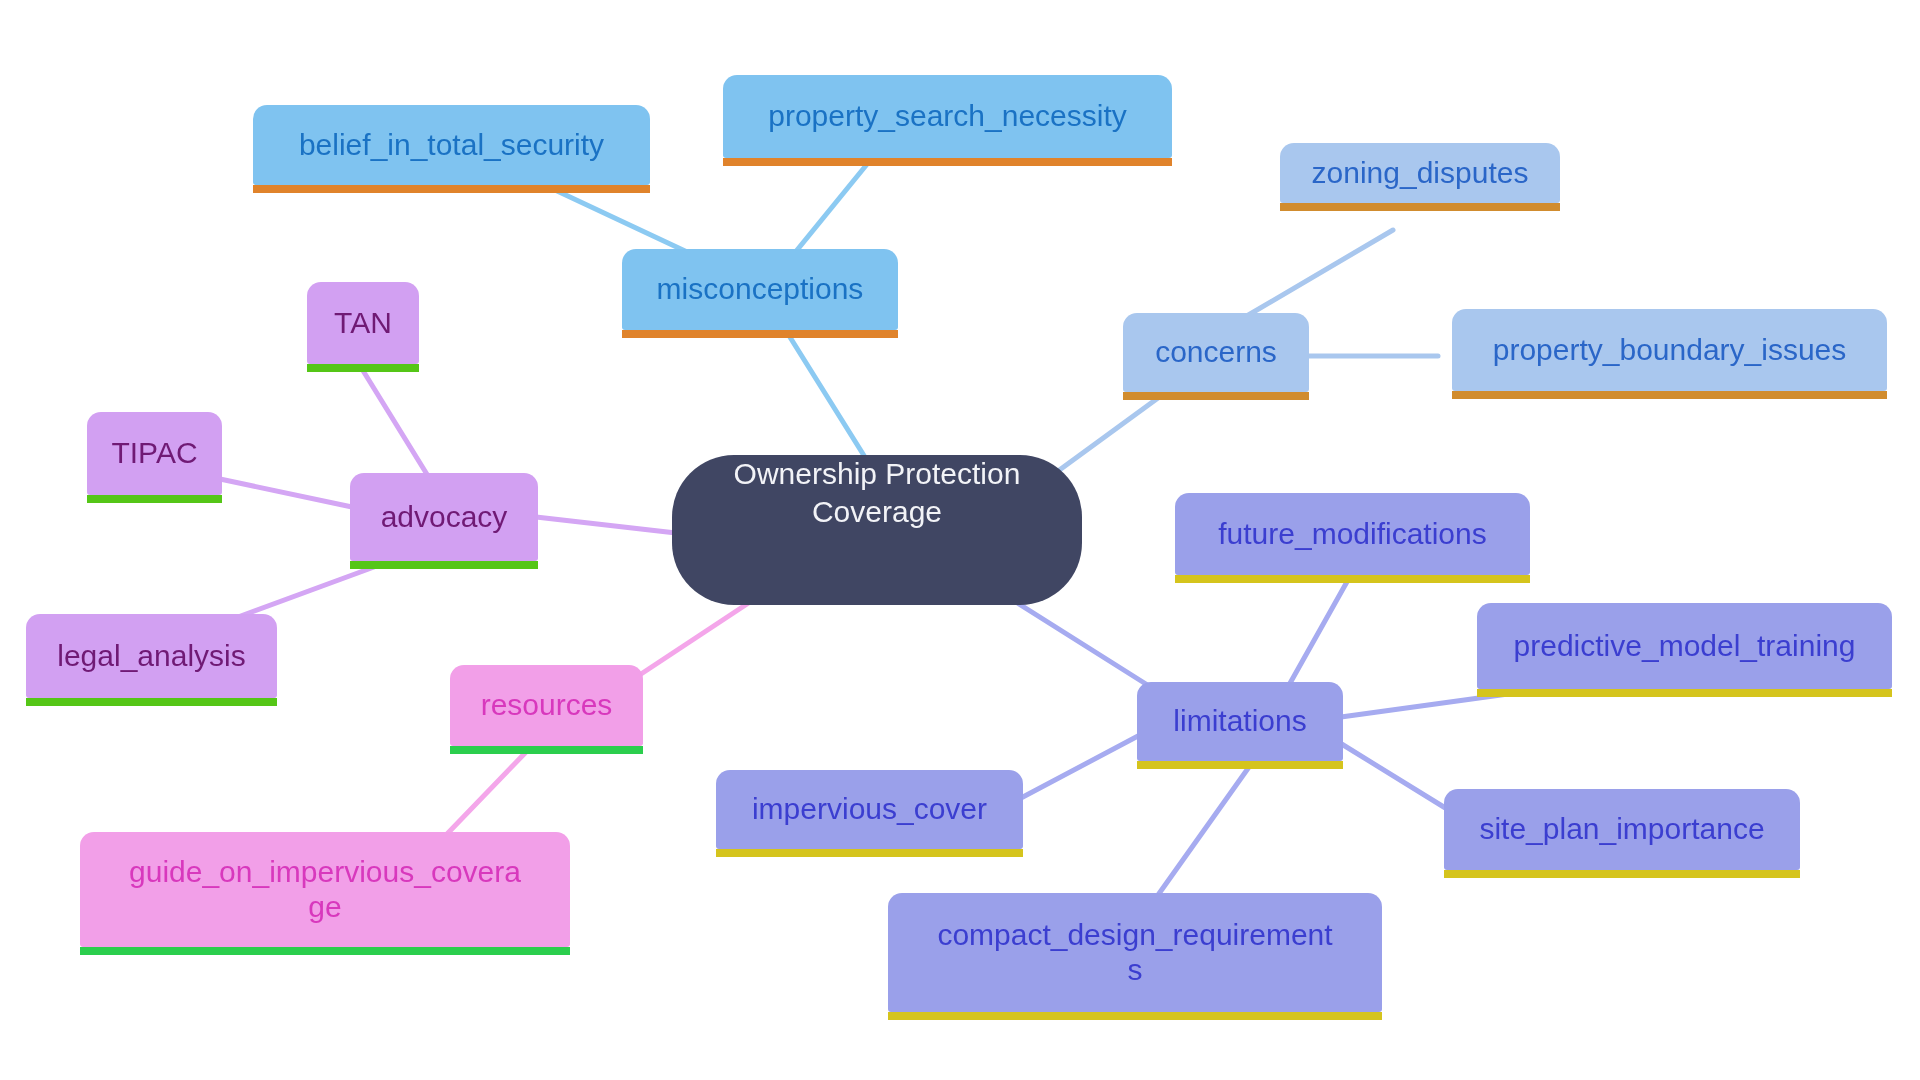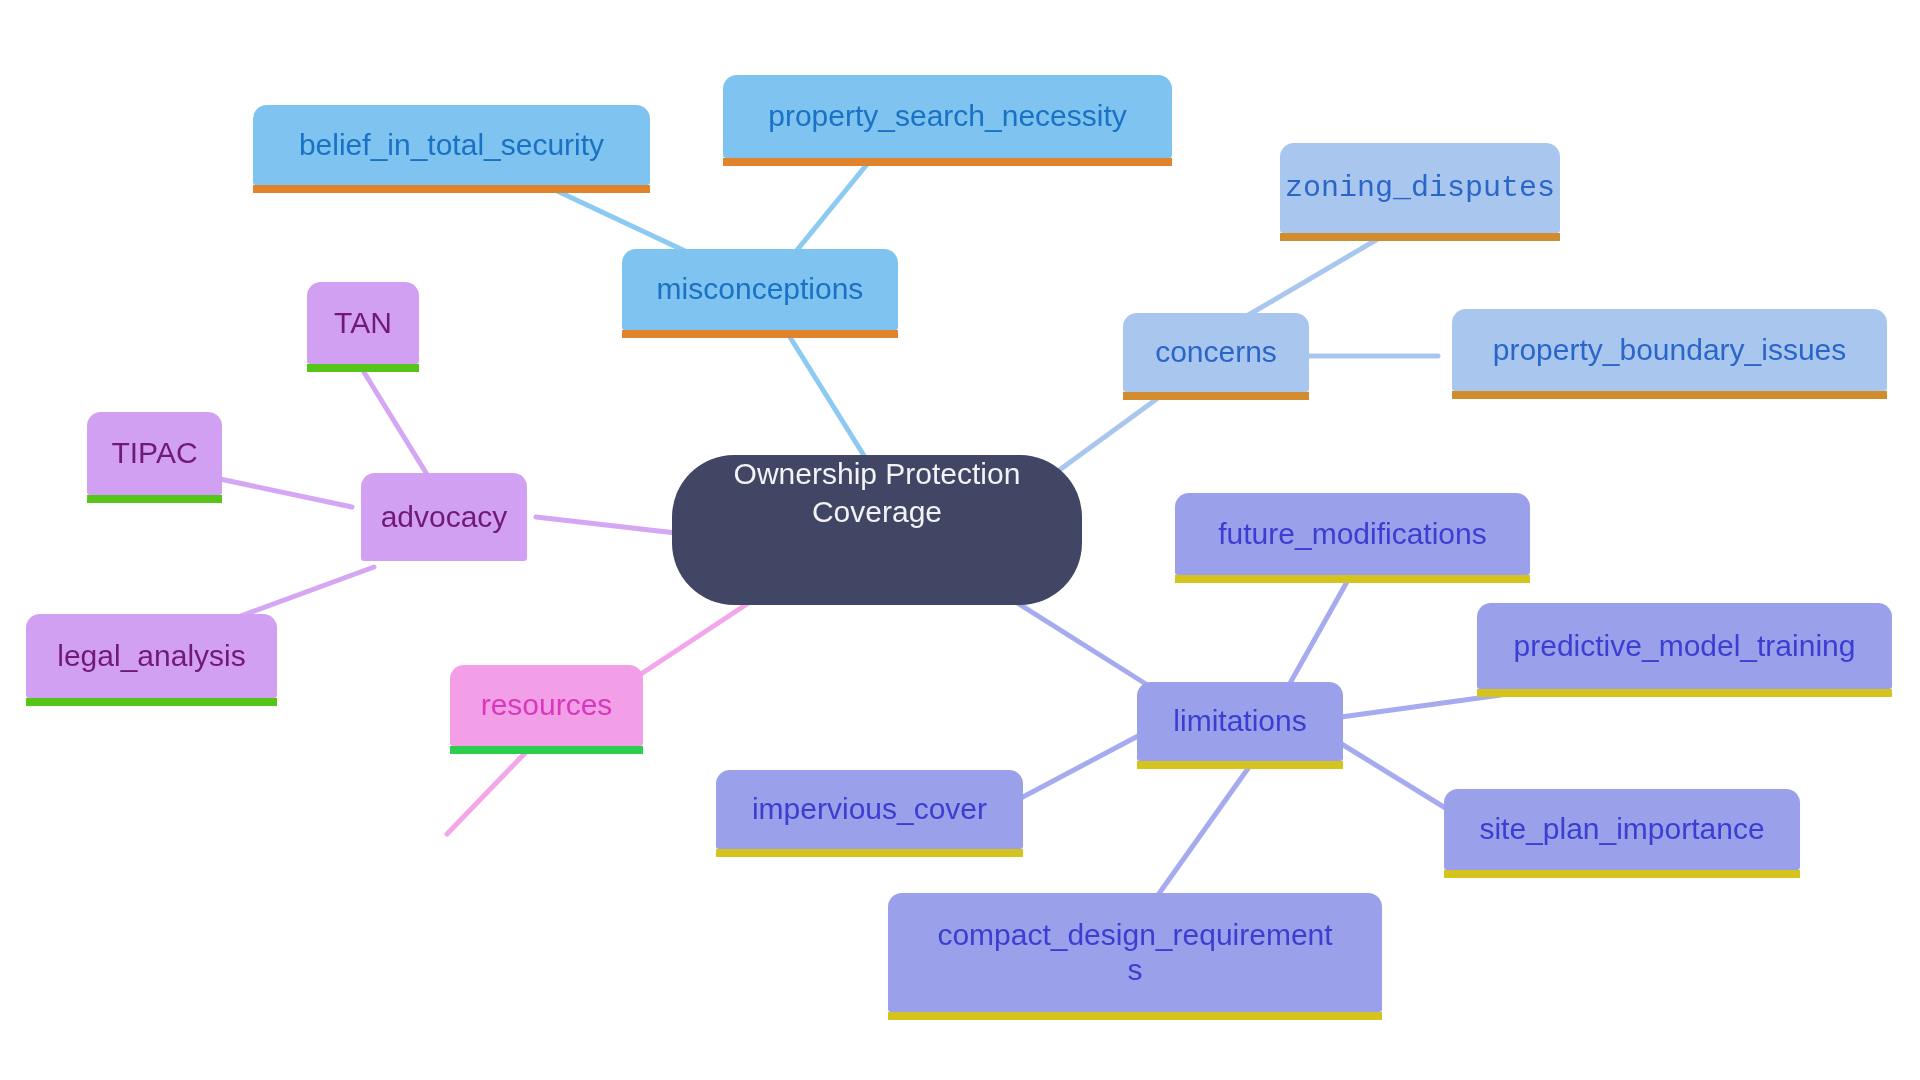--- a/index.html
+++ b/index.html
@@ -92,34 +92,34 @@
       </div>
     <div class="bar"></div>
   </div>
 
   <div class="node g-blue" style="left:1123px;top:313px;width:186px;height:87px;">
     <div class="box">
         <span class="txt">concerns</span>
       </div>
     <div class="bar"></div>
   </div>
-  <div class="node g-blue" style="left:1280px;top:143px;width:280px;height:98px;font-family:Liberation Mono, monospace;">
+  <div class="node g-blue" style="left:1280px;top:143px;width:280px;height:68px;">
     <div class="box">
         <span class="txt">zoning_disputes</span>
       </div>
     <div class="bar"></div>
   </div>
   <div class="node g-blue" style="left:1436px;top:309px;width:435px;height:90px;margin-left:16px;">
     <div class="box">
         <span class="txt">property_boundary_issues</span>
       </div>
     <div class="bar"></div>
   </div>
 
-  <div class="node g-purp" style="left:350px;top:473px;width:188px;height:96px;align-items:center;">
+  <div class="node g-purp" style="left:350px;top:473px;width:188px;height:96px;">
     <div class="box">
         <span class="txt">advocacy</span>
       </div>
     <div class="bar"></div>
   </div>
   <div class="node g-purp" style="left:307px;top:282px;width:112px;height:90px;">
     <div class="box">
         <span class="txt">TAN</span>
       </div>
     <div class="bar"></div>
@@ -133,20 +133,26 @@
   <div class="node g-purp" style="left:26px;top:614px;width:251px;height:92px;">
     <div class="box">
         <span class="txt">legal_analysis</span>
       </div>
     <div class="bar"></div>
   </div>
 
   <div class="node g-pink" style="left:450px;top:665px;width:193px;height:89px;">
     <div class="box">
         <span class="txt">resources</span>
+      </div>
+    <div class="bar"></div>
+  </div>
+  <div class="node g-pink wrapping node-guide" style="left:80px;top:832px;width:490px;height:123px;">
+    <div class="box">
+        <span class="txt">guide_on_impervious_coverage</span>
       </div>
     <div class="bar"></div>
   </div>
 
   <div class="node g-peri" style="left:1137px;top:682px;width:206px;height:87px;">
     <div class="box" style="padding:0 16px;">
         <span class="txt">limitations</span>
       </div>
     <div class="bar"></div>
   </div>

